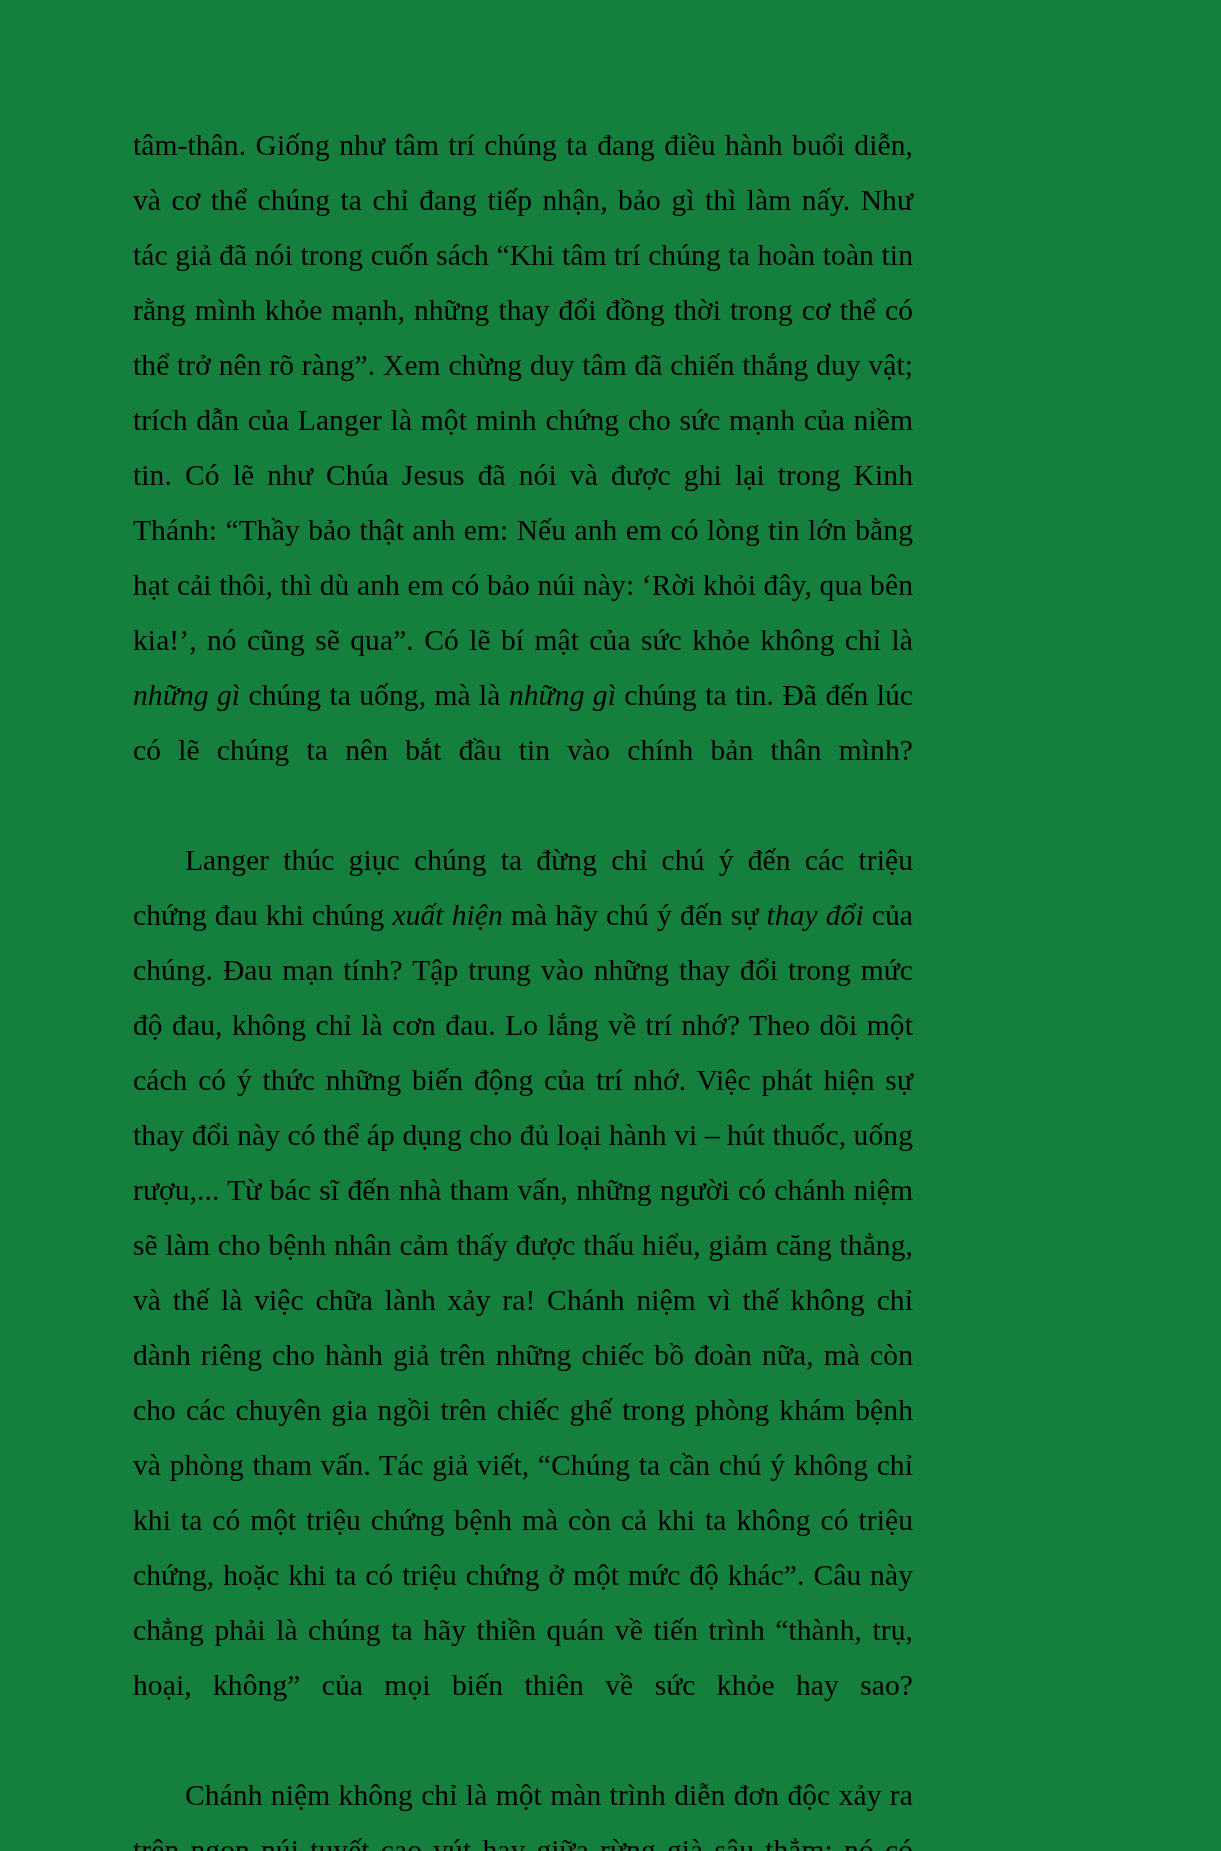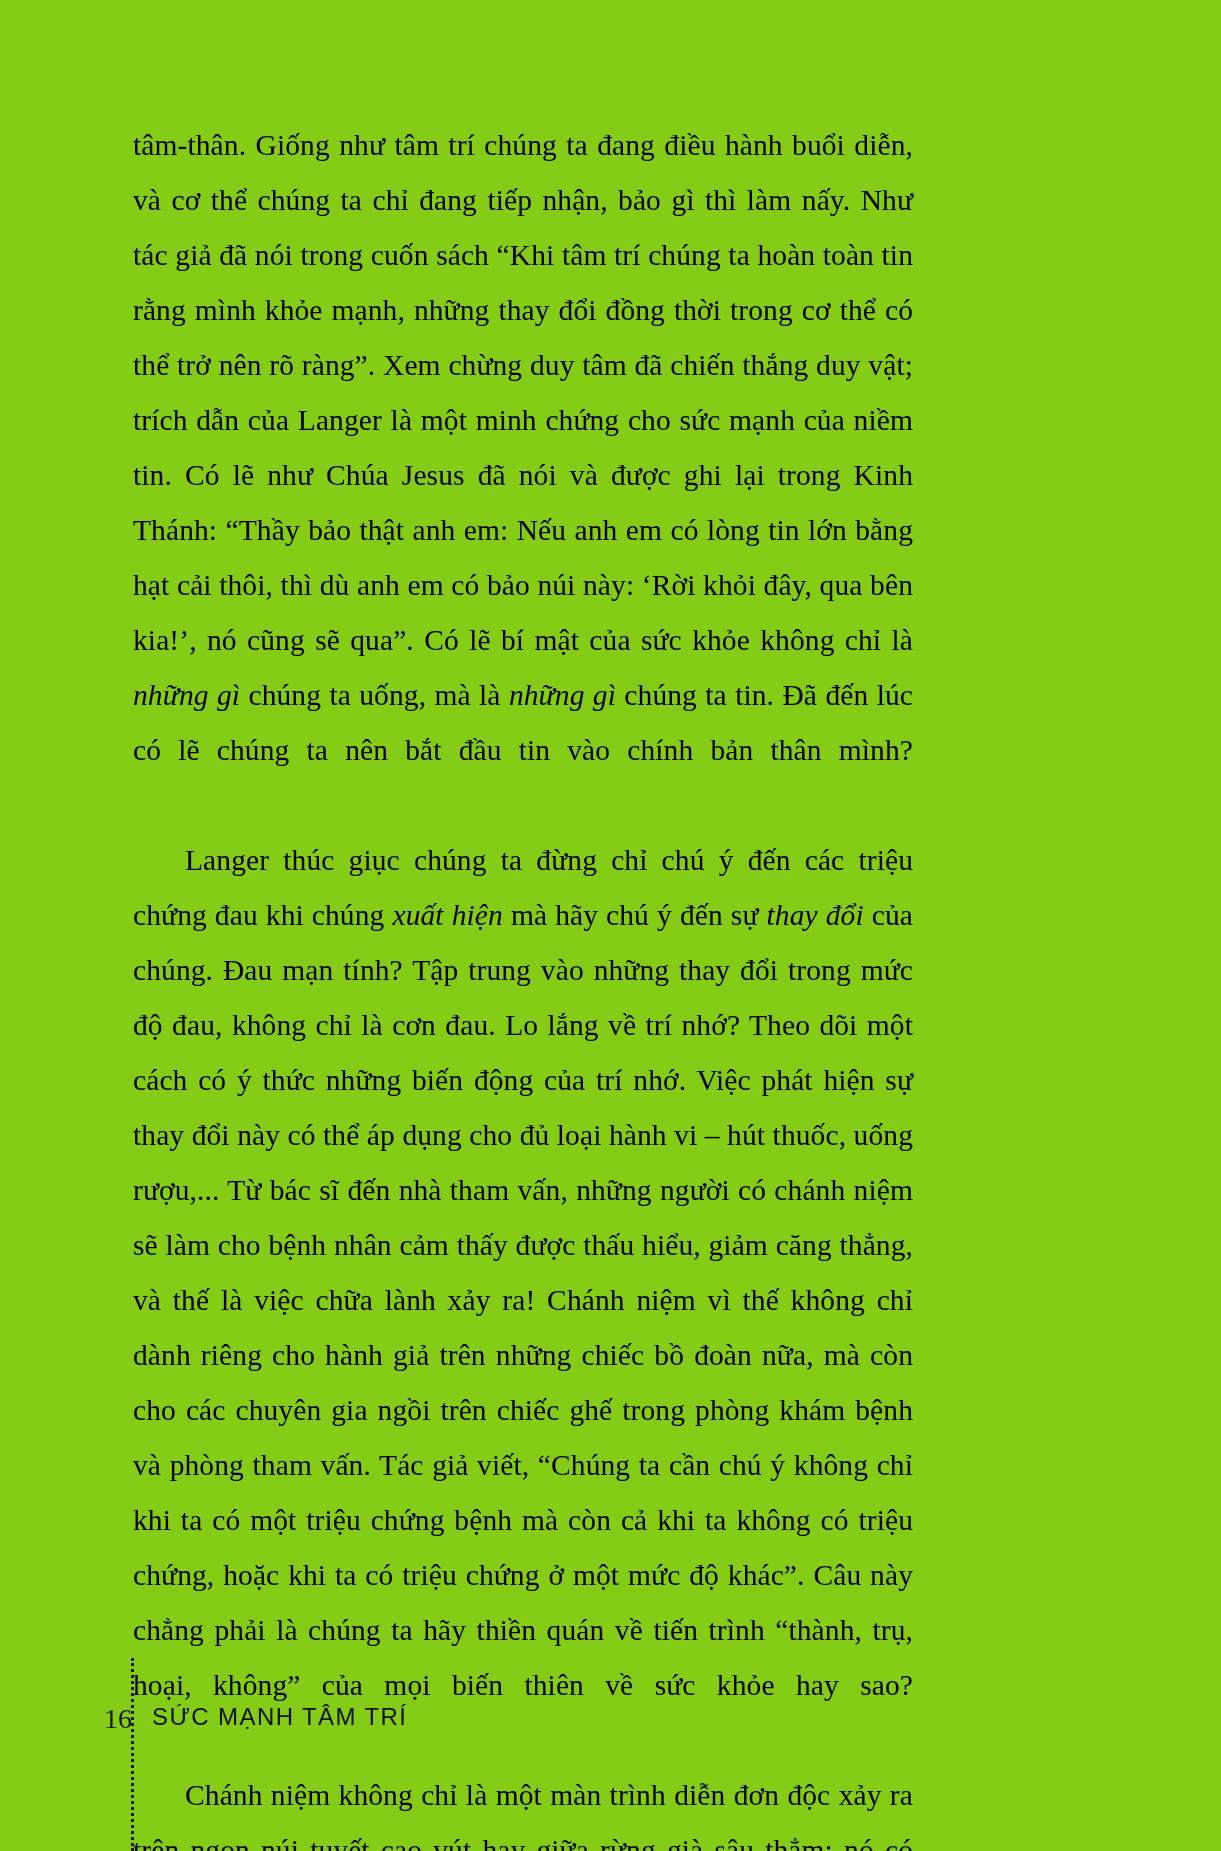--- a/index.html
+++ b/index.html
@@ -4,21 +4,21 @@
 <style>
   html, body {
     margin: 0;
     padding: 0;
     background: #ffffff;
   }
   .page {
     position: relative;
     width: 1221px;
     height: 1851px;
-    background: #84cc16;
+    background: #15803d;
     overflow: hidden;
     font-family: "Liberation Serif", "DejaVu Serif", serif;
     color: #000000;
     text-decoration: underline;
   }
   .content {
     position: absolute;
     left: 133px;
     top: 118px;
     width: 780px;
@@ -90,19 +90,14 @@
 <body>
 
 <div class="page">
 
   <div class="content">
     <p class="para">tâm-thân. Giống như tâm trí chúng ta đang điều hành buổi diễn, và cơ thể chúng ta chỉ đang tiếp nhận, bảo gì thì làm nấy. Như tác giả đã nói trong cuốn sách “Khi tâm trí chúng ta hoàn toàn tin rằng mình khỏe mạnh, những thay đổi đồng thời trong cơ thể có thể trở nên rõ ràng”. Xem chừng duy tâm đã chiến thắng duy vật; trích dẫn của Langer là một minh chứng cho sức mạnh của niềm tin. Có lẽ như Chúa Jesus đã nói và được ghi lại trong Kinh Thánh: “Thầy bảo thật anh em: Nếu anh em có lòng tin lớn bằng hạt cải thôi, thì dù anh em có bảo núi này: ‘Rời khỏi đây, qua bên kia!’, nó cũng sẽ qua”. Có lẽ bí mật của sức khỏe không chỉ là <i>những gì</i> chúng ta uống, mà là <i>những gì</i> chúng ta tin. Đã đến lúc có lẽ chúng ta nên bắt đầu tin vào chính bản thân mình?</p>
     <p class="para indent">Langer thúc giục chúng ta đừng chỉ chú ý đến các triệu chứng đau khi chúng <i>xuất hiện</i> mà hãy chú ý đến sự <i>thay đổi</i> của chúng. Đau mạn tính? Tập trung vào những thay đổi trong mức độ đau, không chỉ là cơn đau. Lo lắng về trí nhớ? Theo dõi một cách có ý thức những biến động của trí nhớ. Việc phát hiện sự thay đổi này có thể áp dụng cho đủ loại hành vi – hút thuốc, uống rượu,... Từ bác sĩ đến nhà tham vấn, những người có chánh niệm sẽ làm cho bệnh nhân cảm thấy được thấu hiểu, giảm căng thẳng, và thế là việc chữa lành xảy ra! Chánh niệm vì thế không chỉ dành riêng cho hành giả trên những chiếc bồ đoàn nữa, mà còn cho các chuyên gia ngồi trên chiếc ghế trong phòng khám bệnh và phòng tham vấn. Tác giả viết, “Chúng ta cần chú ý không chỉ khi ta có một triệu chứng bệnh mà còn cả khi ta không có triệu chứng, hoặc khi ta có triệu chứng ở một mức độ khác”. Câu này chẳng phải là chúng ta hãy thiền quán về tiến trình “thành, trụ, hoại, không” của mọi biến thiên về sức khỏe hay sao?</p>
     <p class="para indent">Chánh niệm không chỉ là một màn trình diễn đơn độc xảy ra trên ngọn núi tuyết cao vút hay giữa rừng già sâu thẳm; nó có tính</p>
   </div>
 
-  <div class="footer">
-    <div class="folio">16</div>
-    <div class="rule-dotted"></div>
-    <div class="running-title">SỨC MẠNH TÂM TRÍ</div>
-  </div>
 
 </div>
 
 </body></html>

